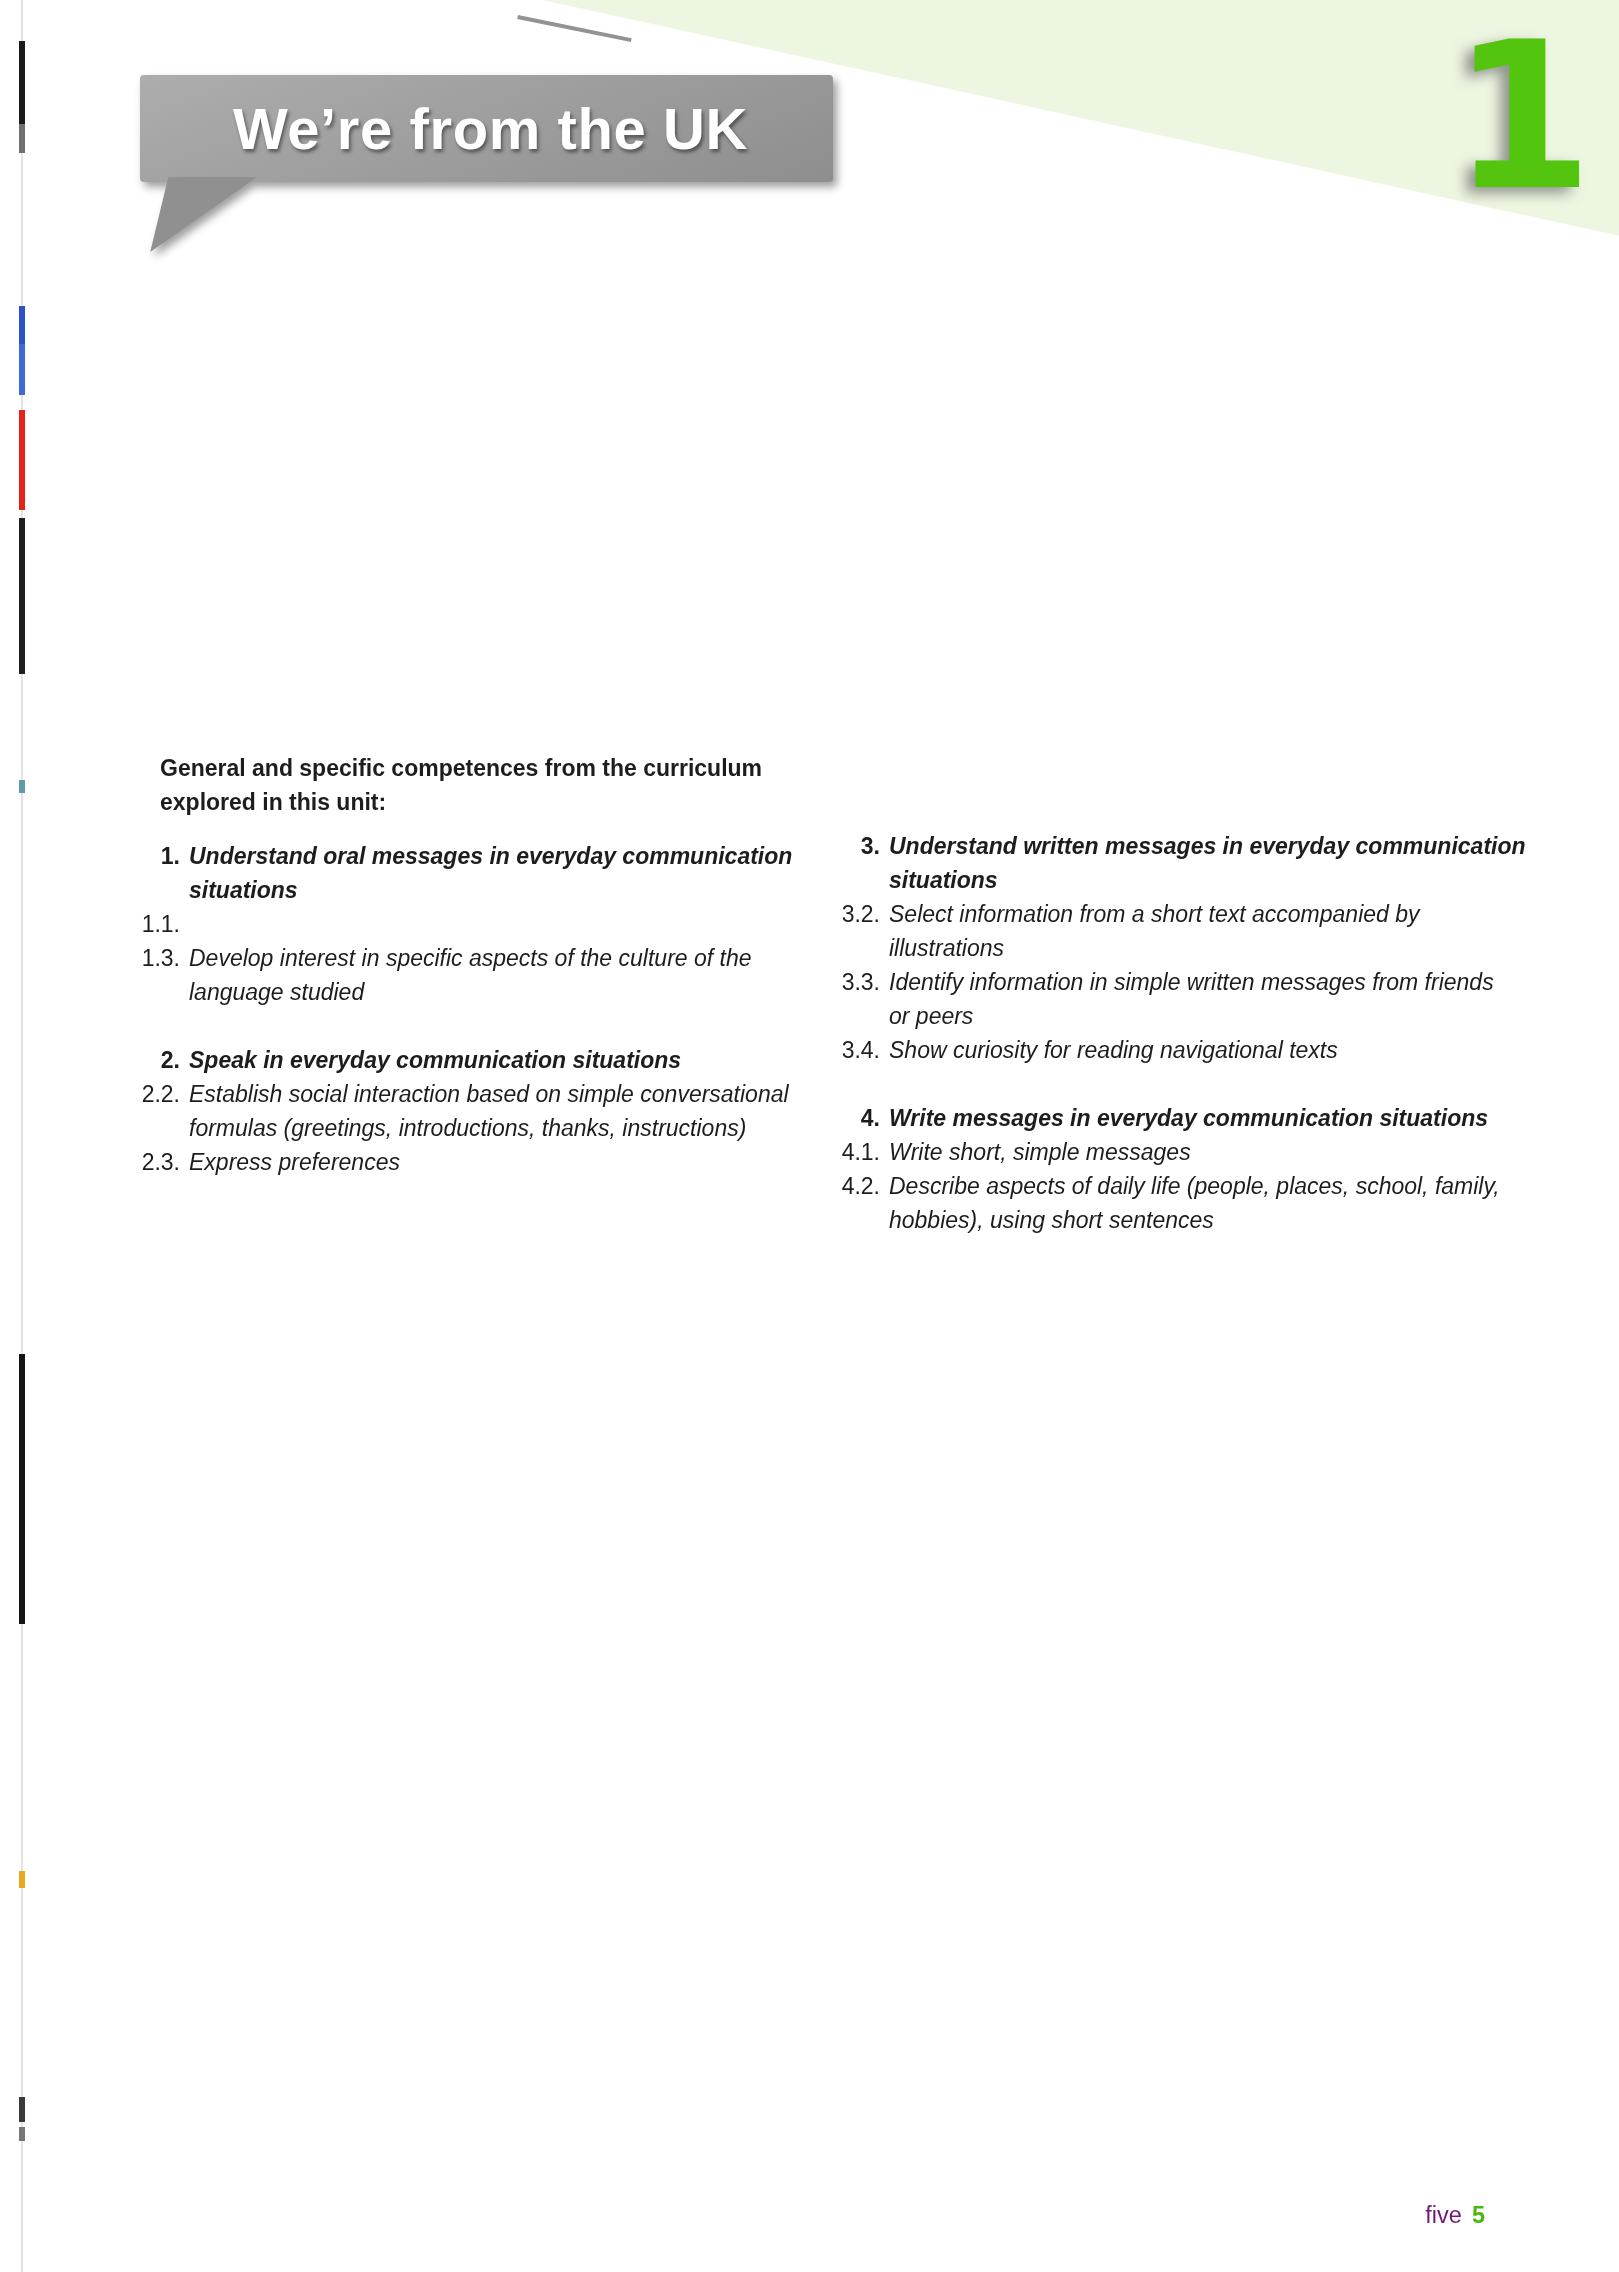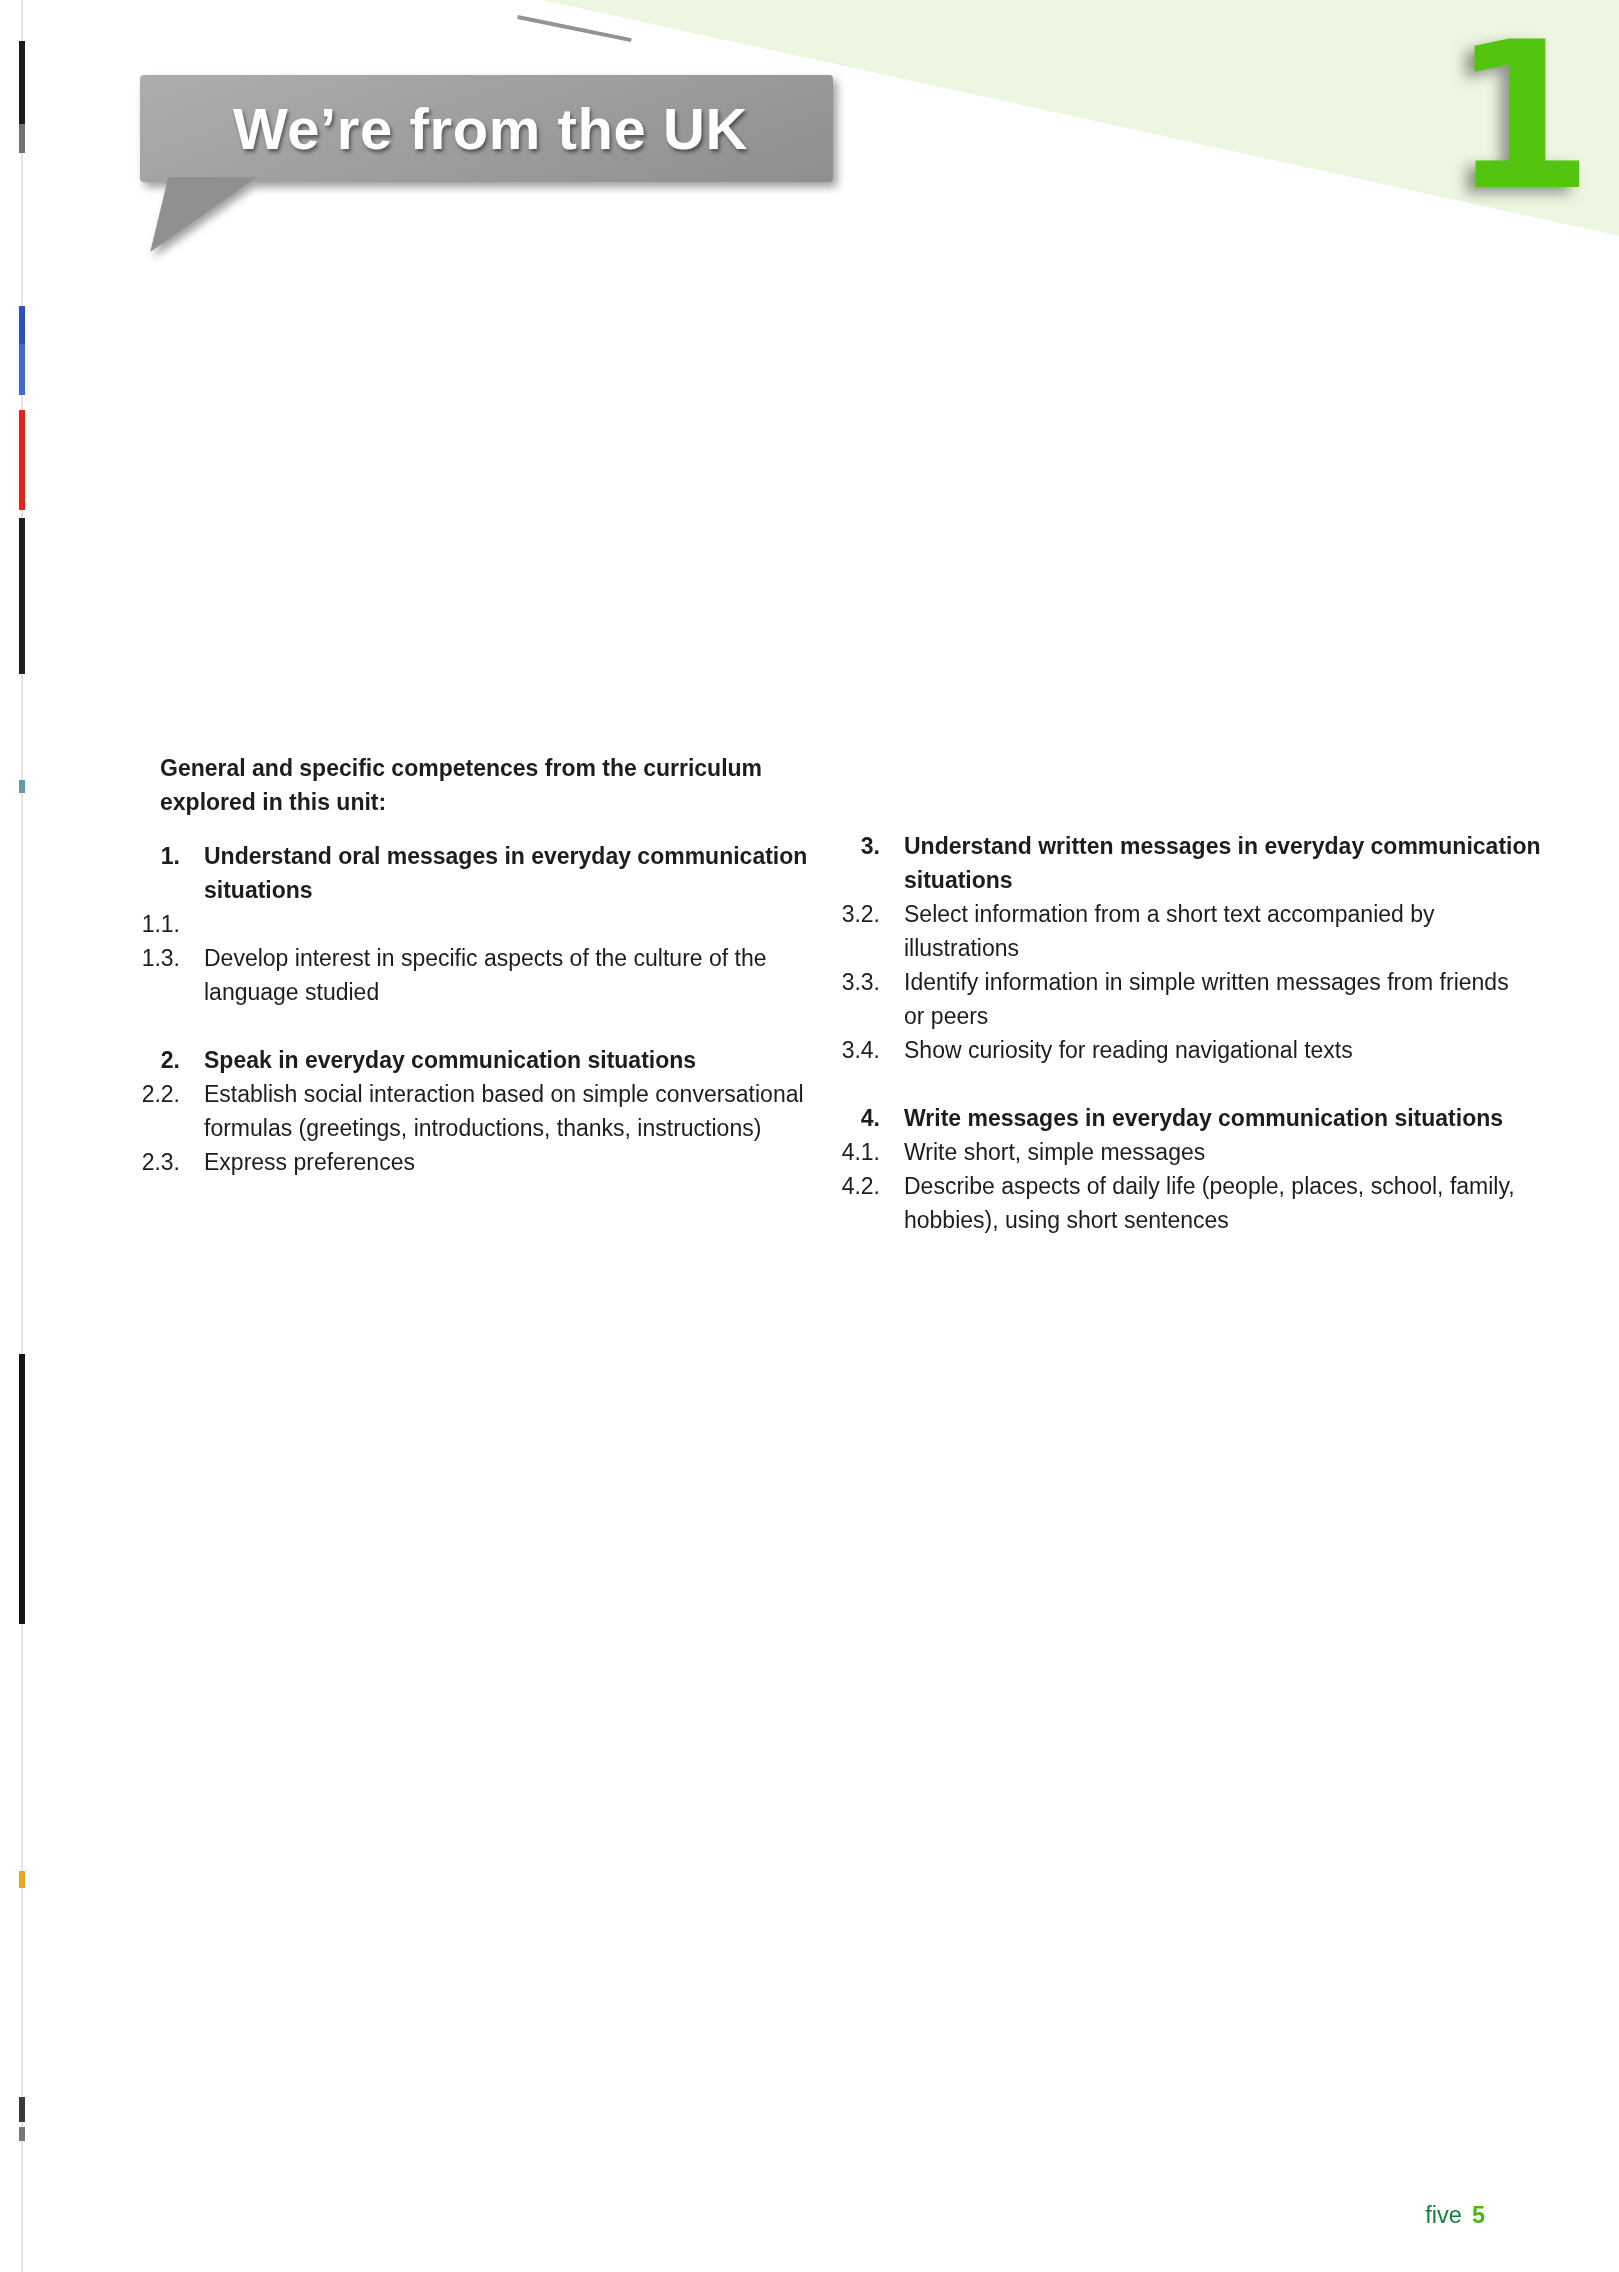--- a/index.html
+++ b/index.html
@@ -61,30 +61,30 @@
 
   
   .competences-left  { position:absolute; left:125px;  top:751px; width:740px; }
   .competences-right { position:absolute; left:825px; top:829px; width:775px; }
   .comp-heading {
     font-weight:bold; font-size:23px; line-height:34px;
     margin-left:35px; margin-bottom:20px; white-space:pre-line;
   }
   .item { display:flex; font-size:23px; line-height:34px; }
   .item .num { flex:0 0 55px; text-align:right; }
-  .item .txt { margin-left:24px; white-space:pre-line; }
+  .item .txt { margin-left:9px; white-space:pre-line;font-style:italic; }
   .item.bold { font-weight:bold; }
   .item.gap { margin-top:34px; }
 
   
   .page-footer {
     position:absolute; top:2202px; right:135px;
     display:flex; align-items:baseline; gap:10.2px; font-size:23.5px;
   }
-  .footer-word { color:#15803d; }
+  .footer-word { color:#701a75; }
   .footer-number { color: var(--footer-green, #4db80c); font-weight:bold; }
 </style>
 </head>
 <body>
 
 <div class="corner-triangle"></div>
 <div class="corner-sliver"></div>
 
 <div class="unit-number">1</div>
 

